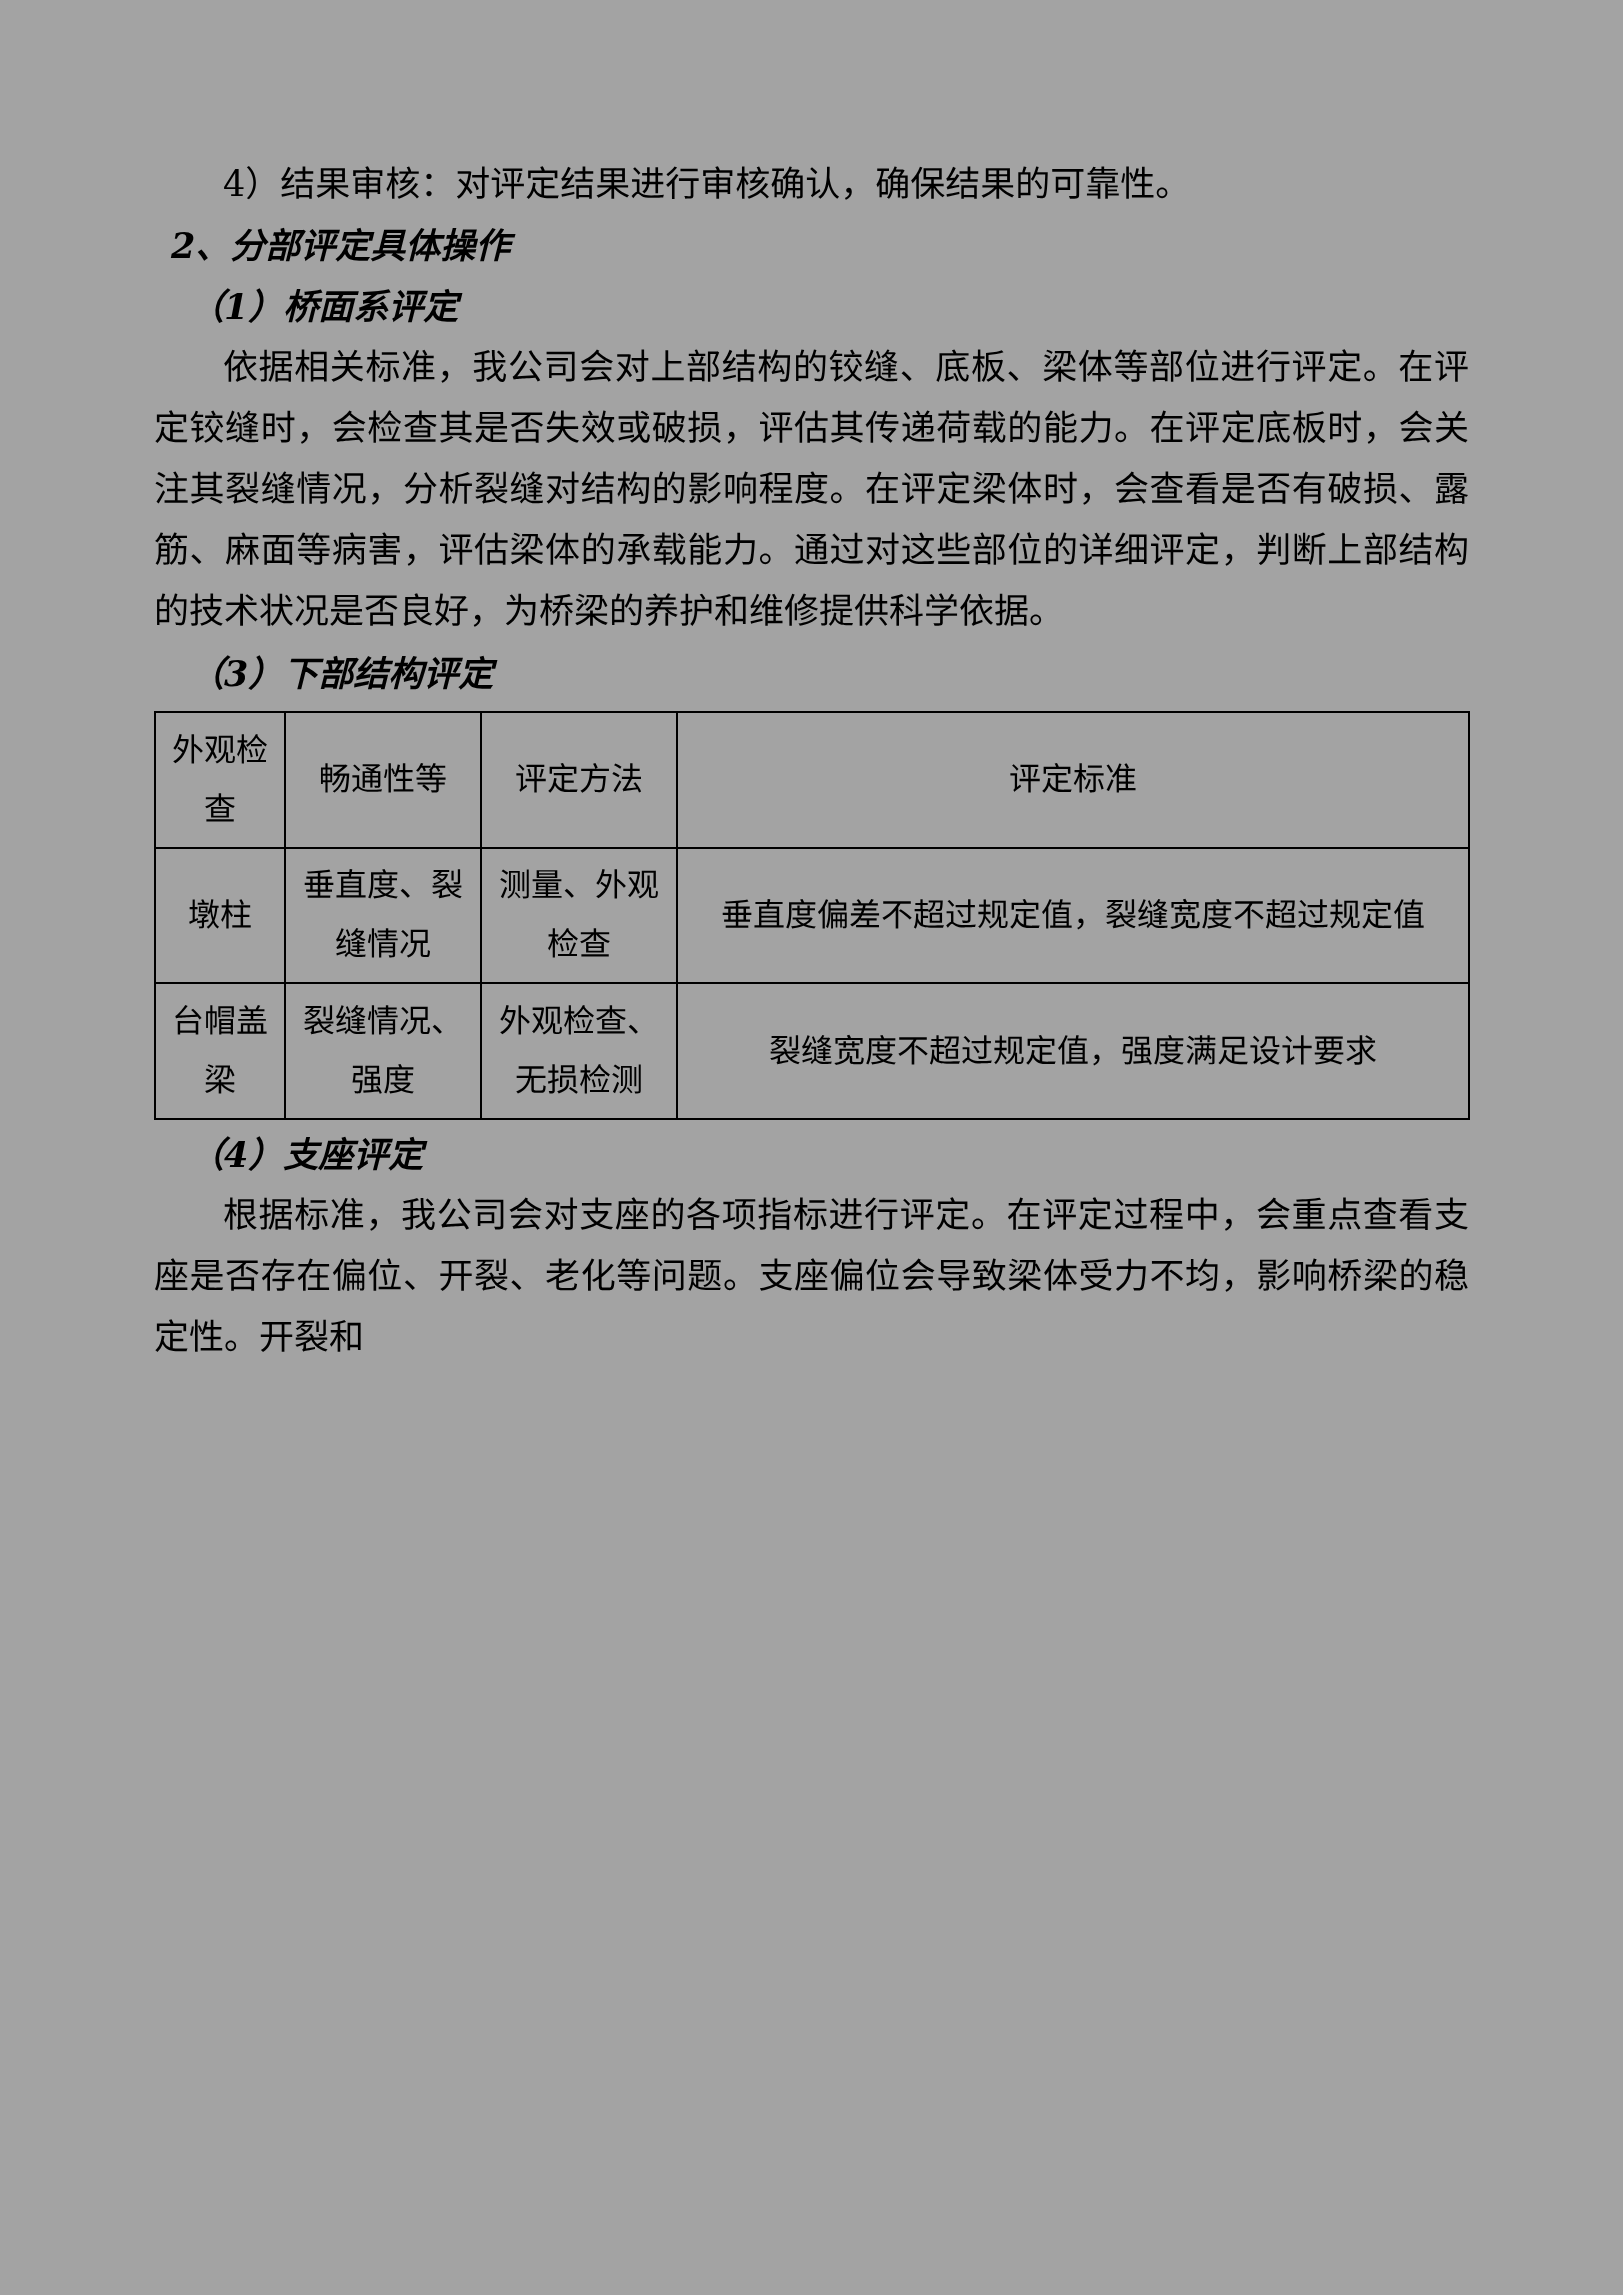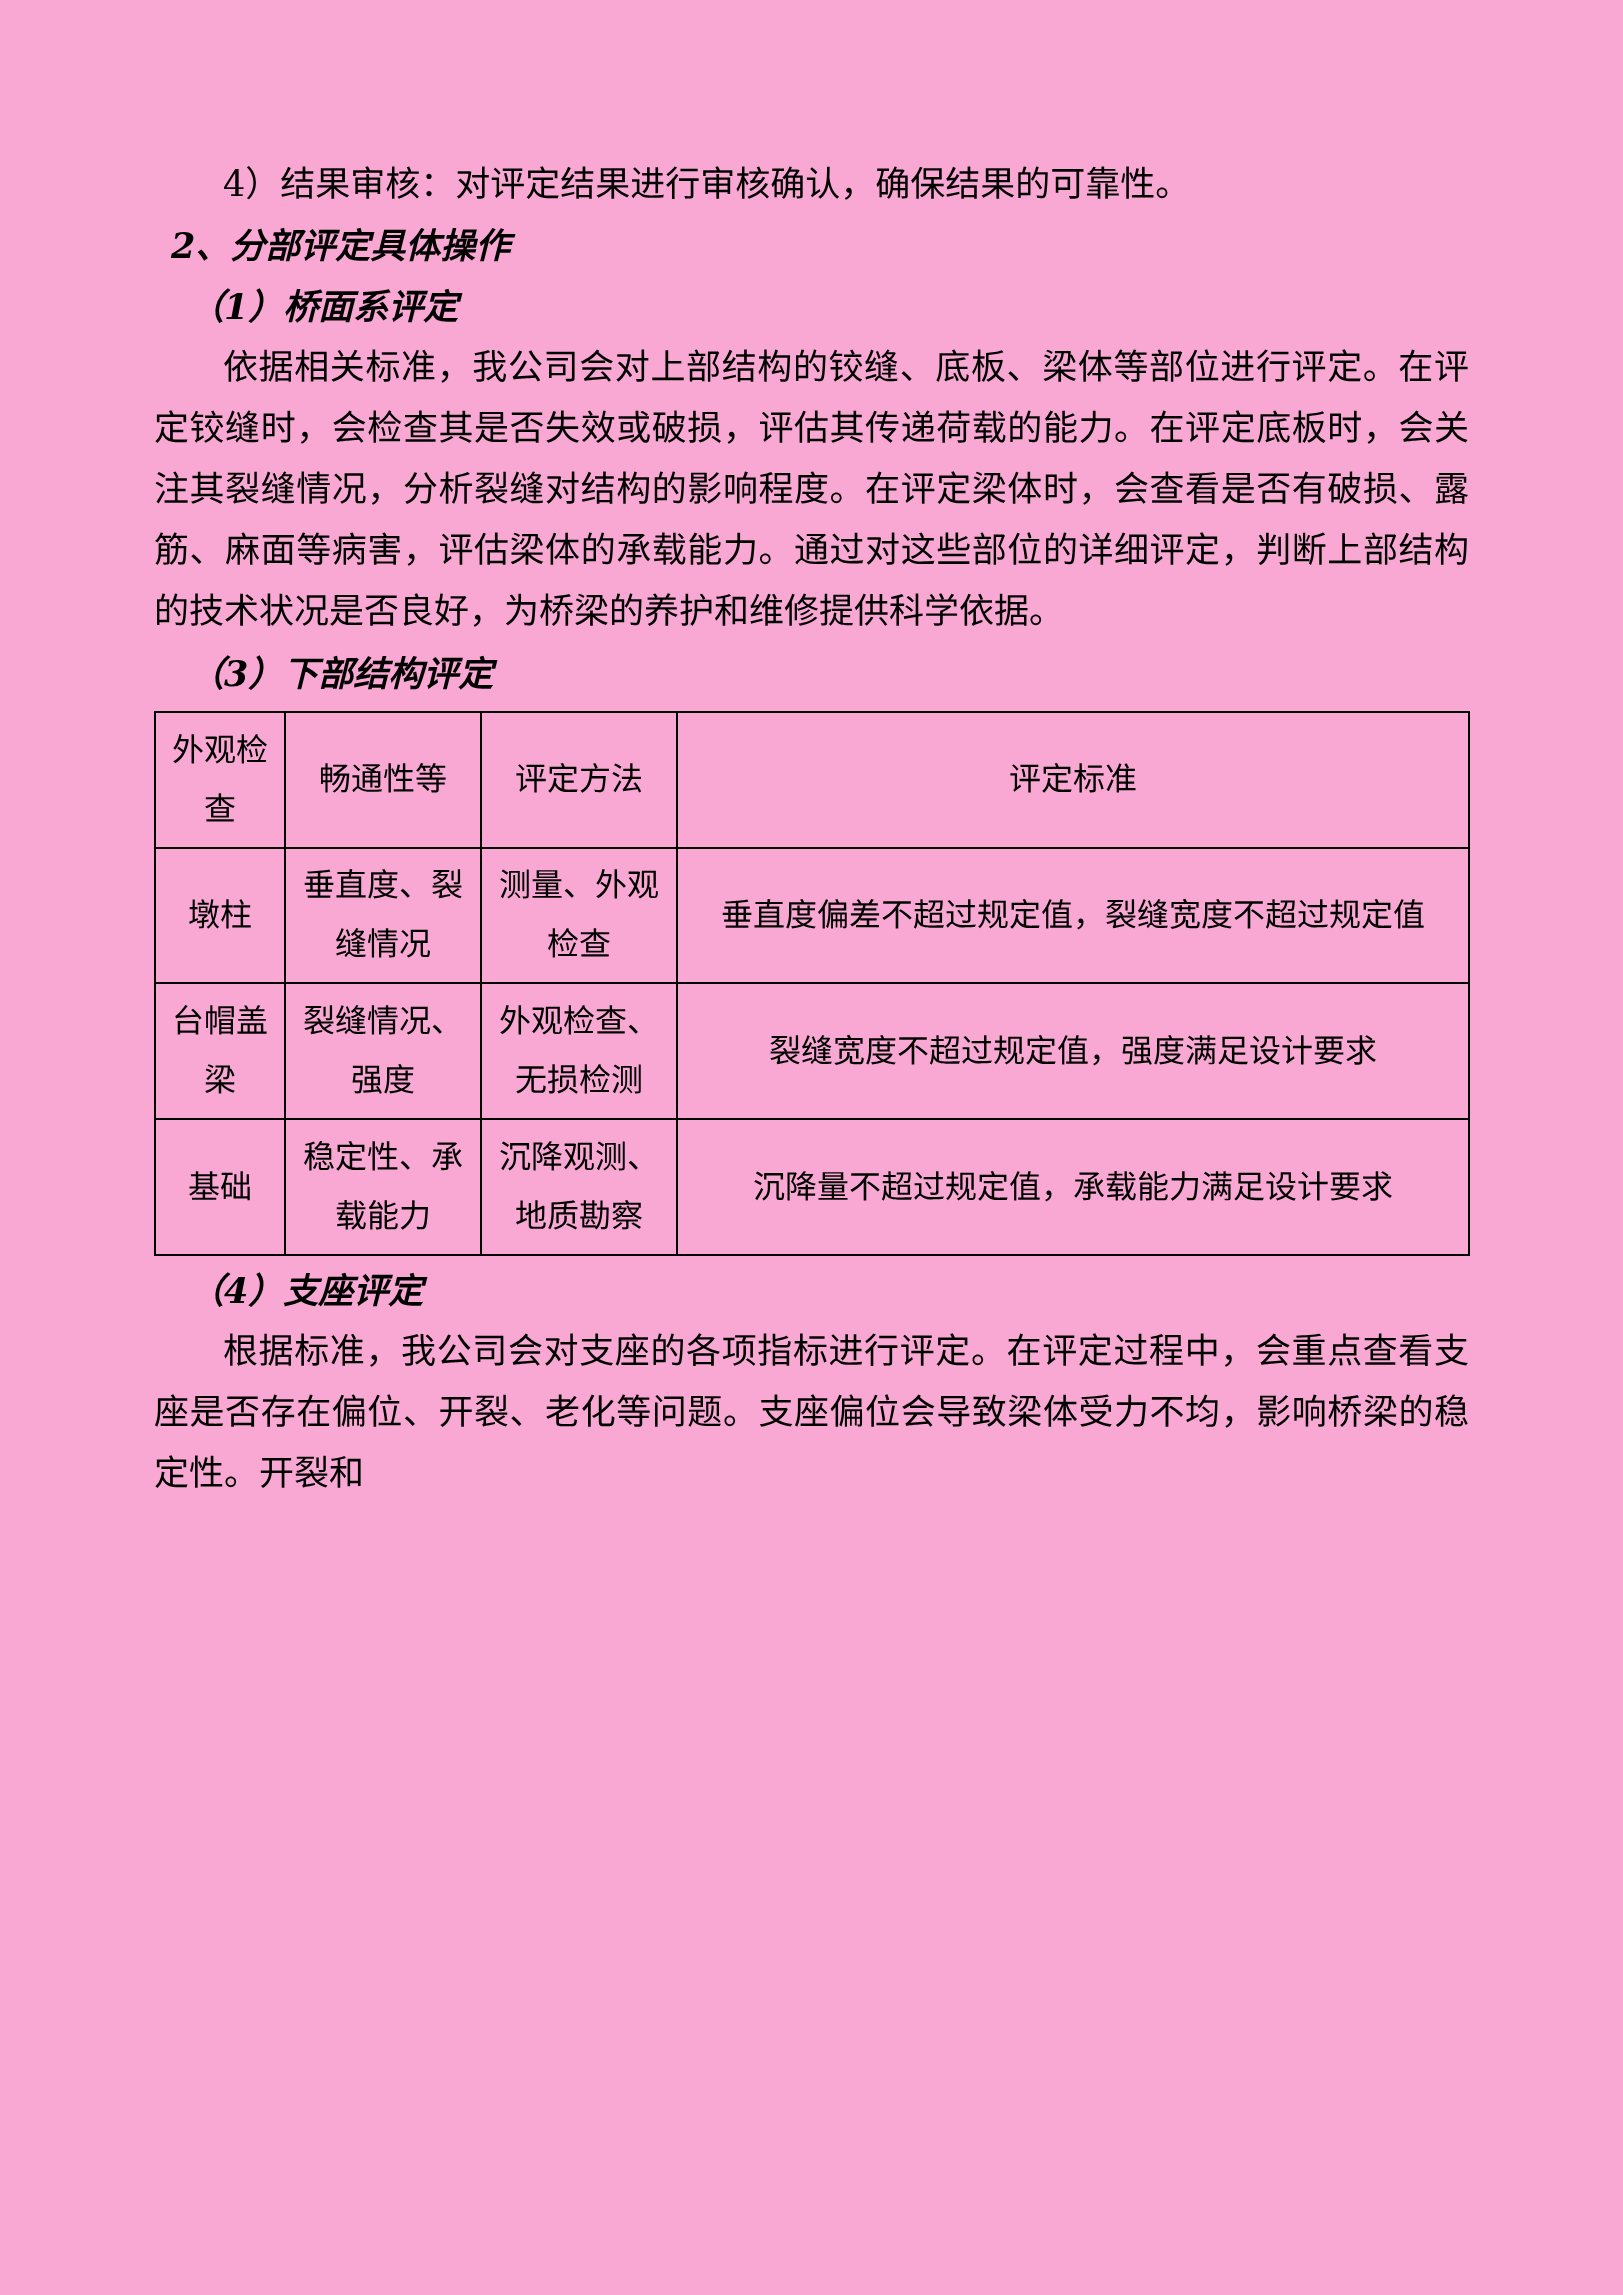--- a/index.html
+++ b/index.html
@@ -9,21 +9,21 @@
     background: #ffffff;
   }
   body {
     font-family: "DejaVu Serif", "Liberation Serif", serif;
     color: #000000;
   }
   .page {
     position: relative;
     width: 1623px;
     height: 2295px;
-    background: #f9a8d4;
+    background: #a3a3a3;
     box-sizing: border-box;
     padding: 154px 154px 79px 154px;
     overflow: hidden;
   }
   .doc-body {
     width: 1315px;
     margin: 0 auto;
   }
 
   
@@ -121,26 +121,20 @@
           <td>垂直度、裂缝情况</td>
           <td>测量、外观检查</td>
           <td>垂直度偏差不超过规定值，裂缝宽度不超过规定值</td>
         </tr>
         <tr>
           <td>台帽盖梁</td>
           <td>裂缝情况、强度</td>
           <td>外观检查、无损检测</td>
           <td>裂缝宽度不超过规定值，强度满足设计要求</td>
         </tr>
-        <tr>
-          <td>基础</td>
-          <td>稳定性、承载能力</td>
-          <td>沉降观测、地质勘察</td>
-          <td>沉降量不超过规定值，承载能力满足设计要求</td>
-        </tr>
       </tbody>
     </table>
 
     <p class="heading heading-indent">（4）支座评定</p>
     <p class="para">根据标准，我公司会对支座的各项指标进行评定。在评定过程中，会重点查看支座是否存在偏位、开裂、老化等问题。支座偏位会导致梁体受力不均，影响桥梁的稳定性。开裂和</p>
 
   </div>
 </div>
 
 

